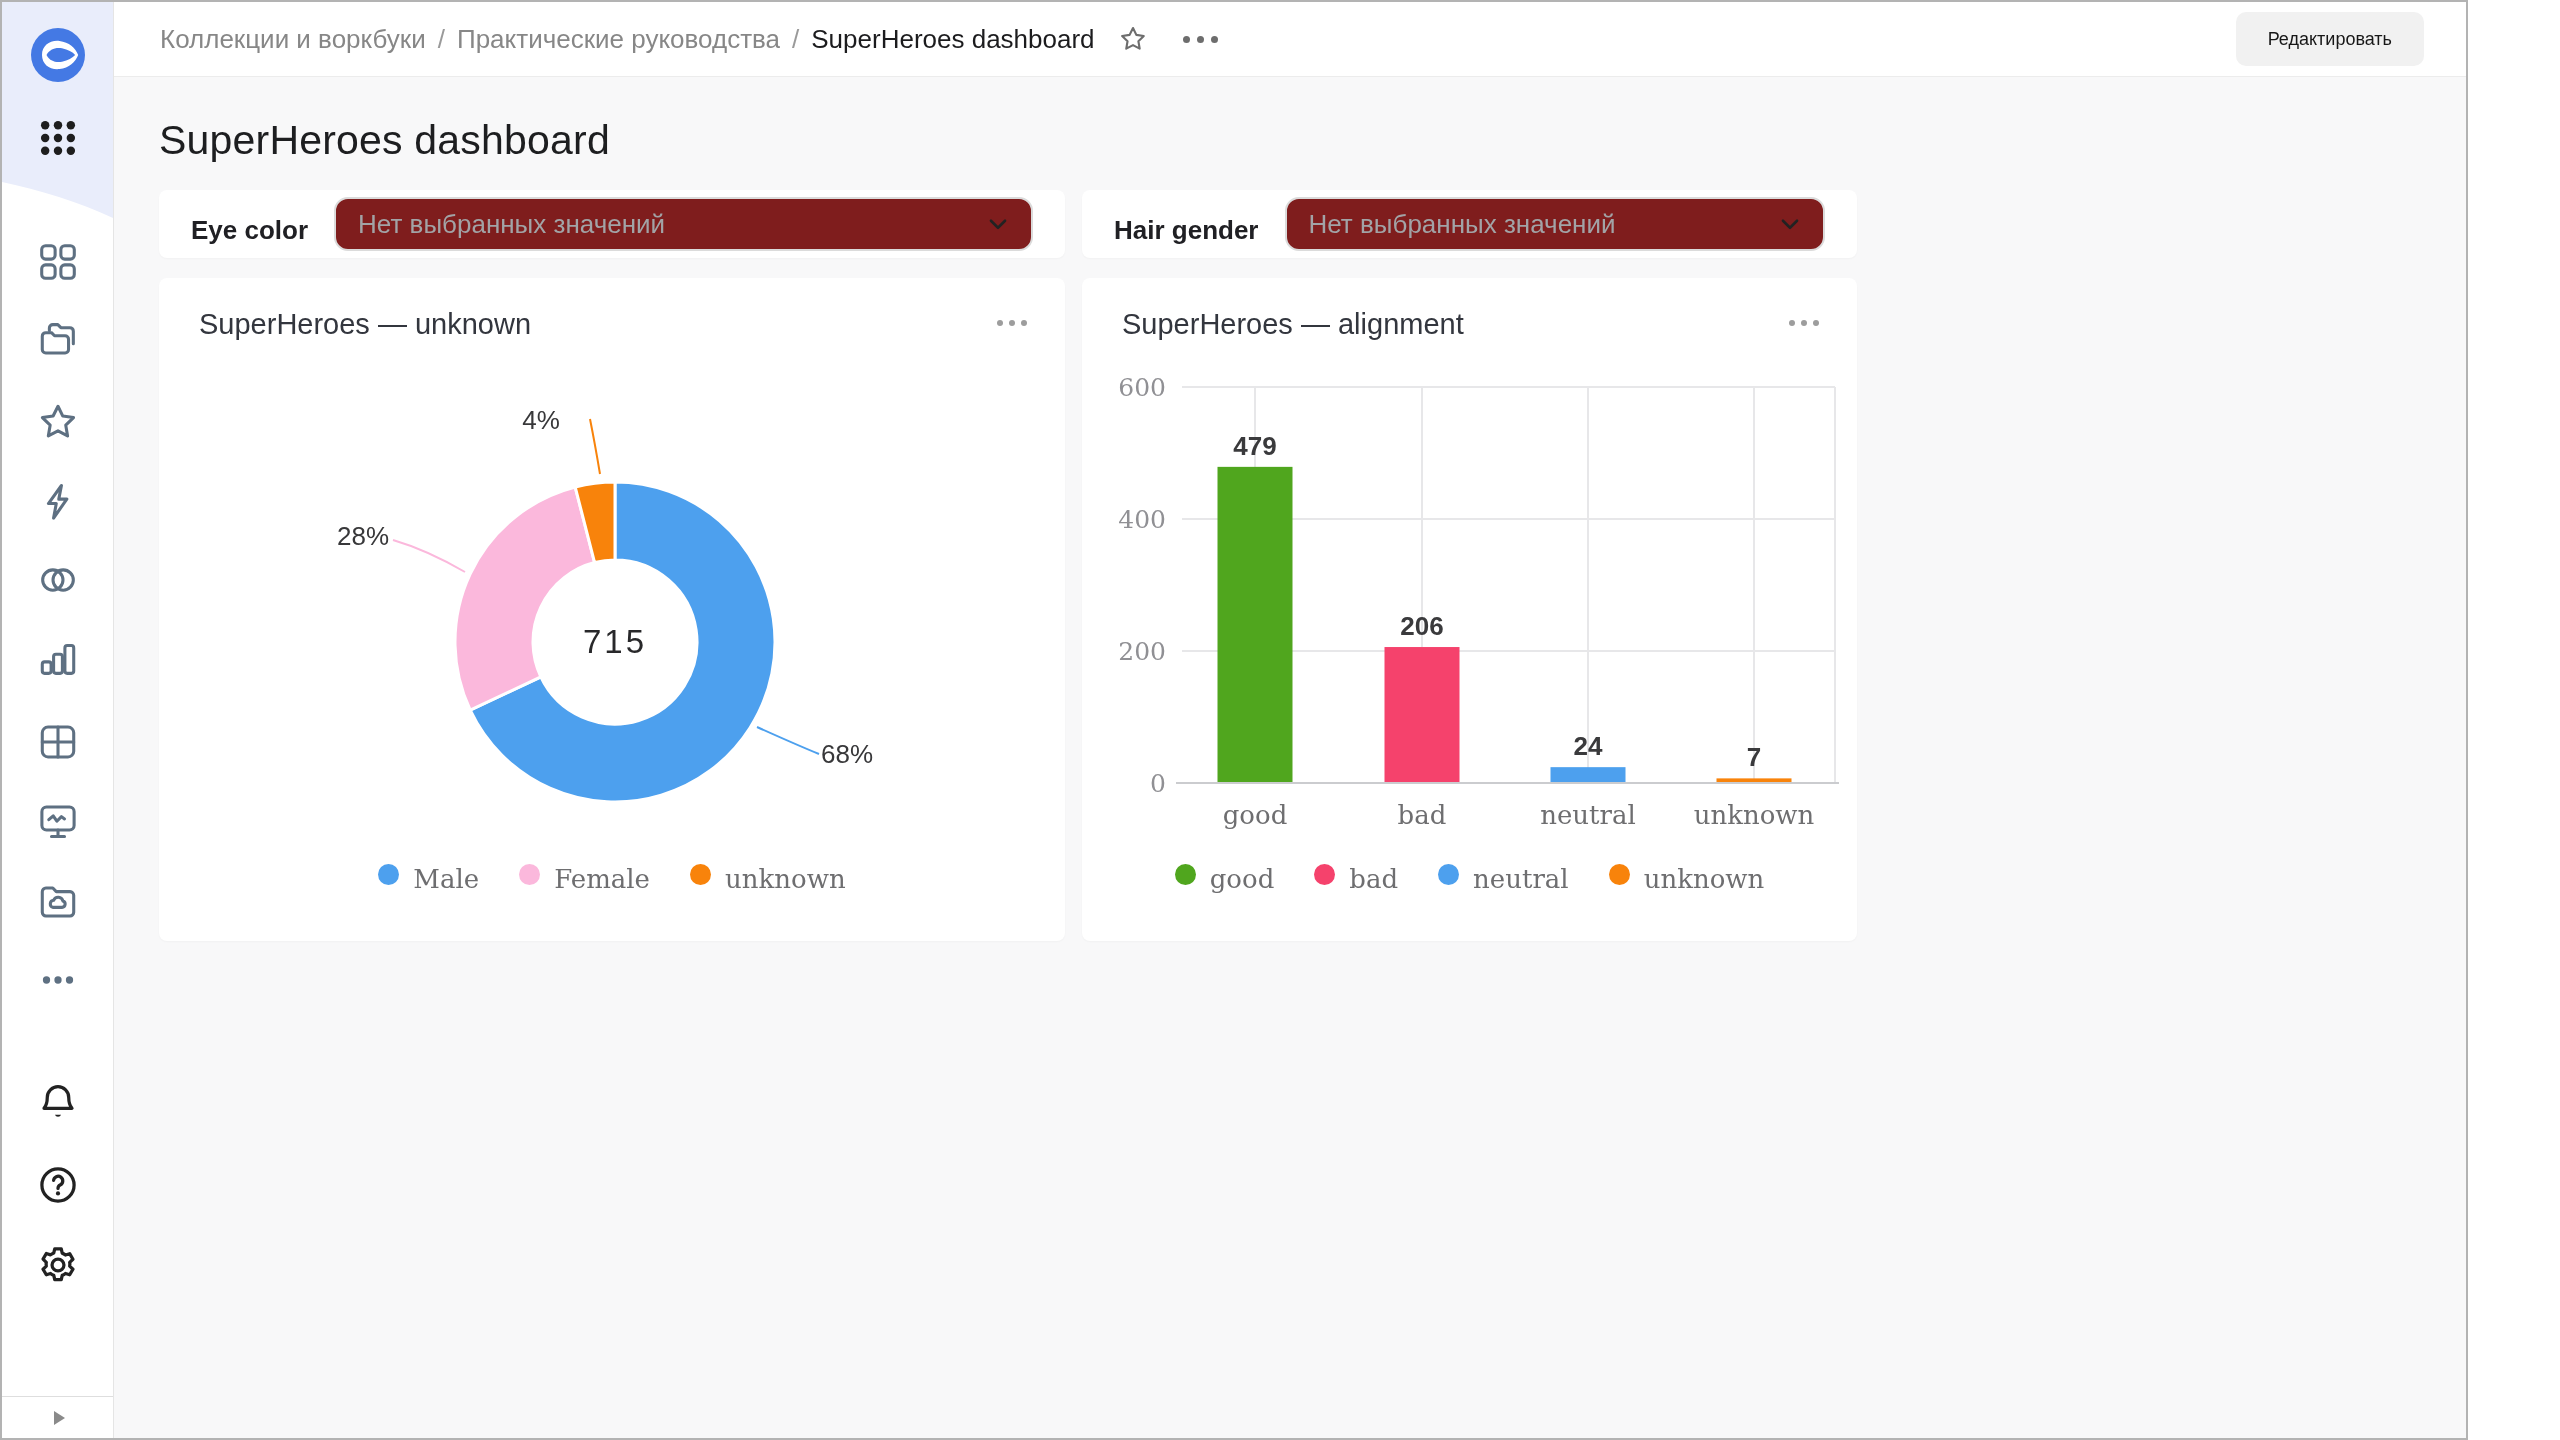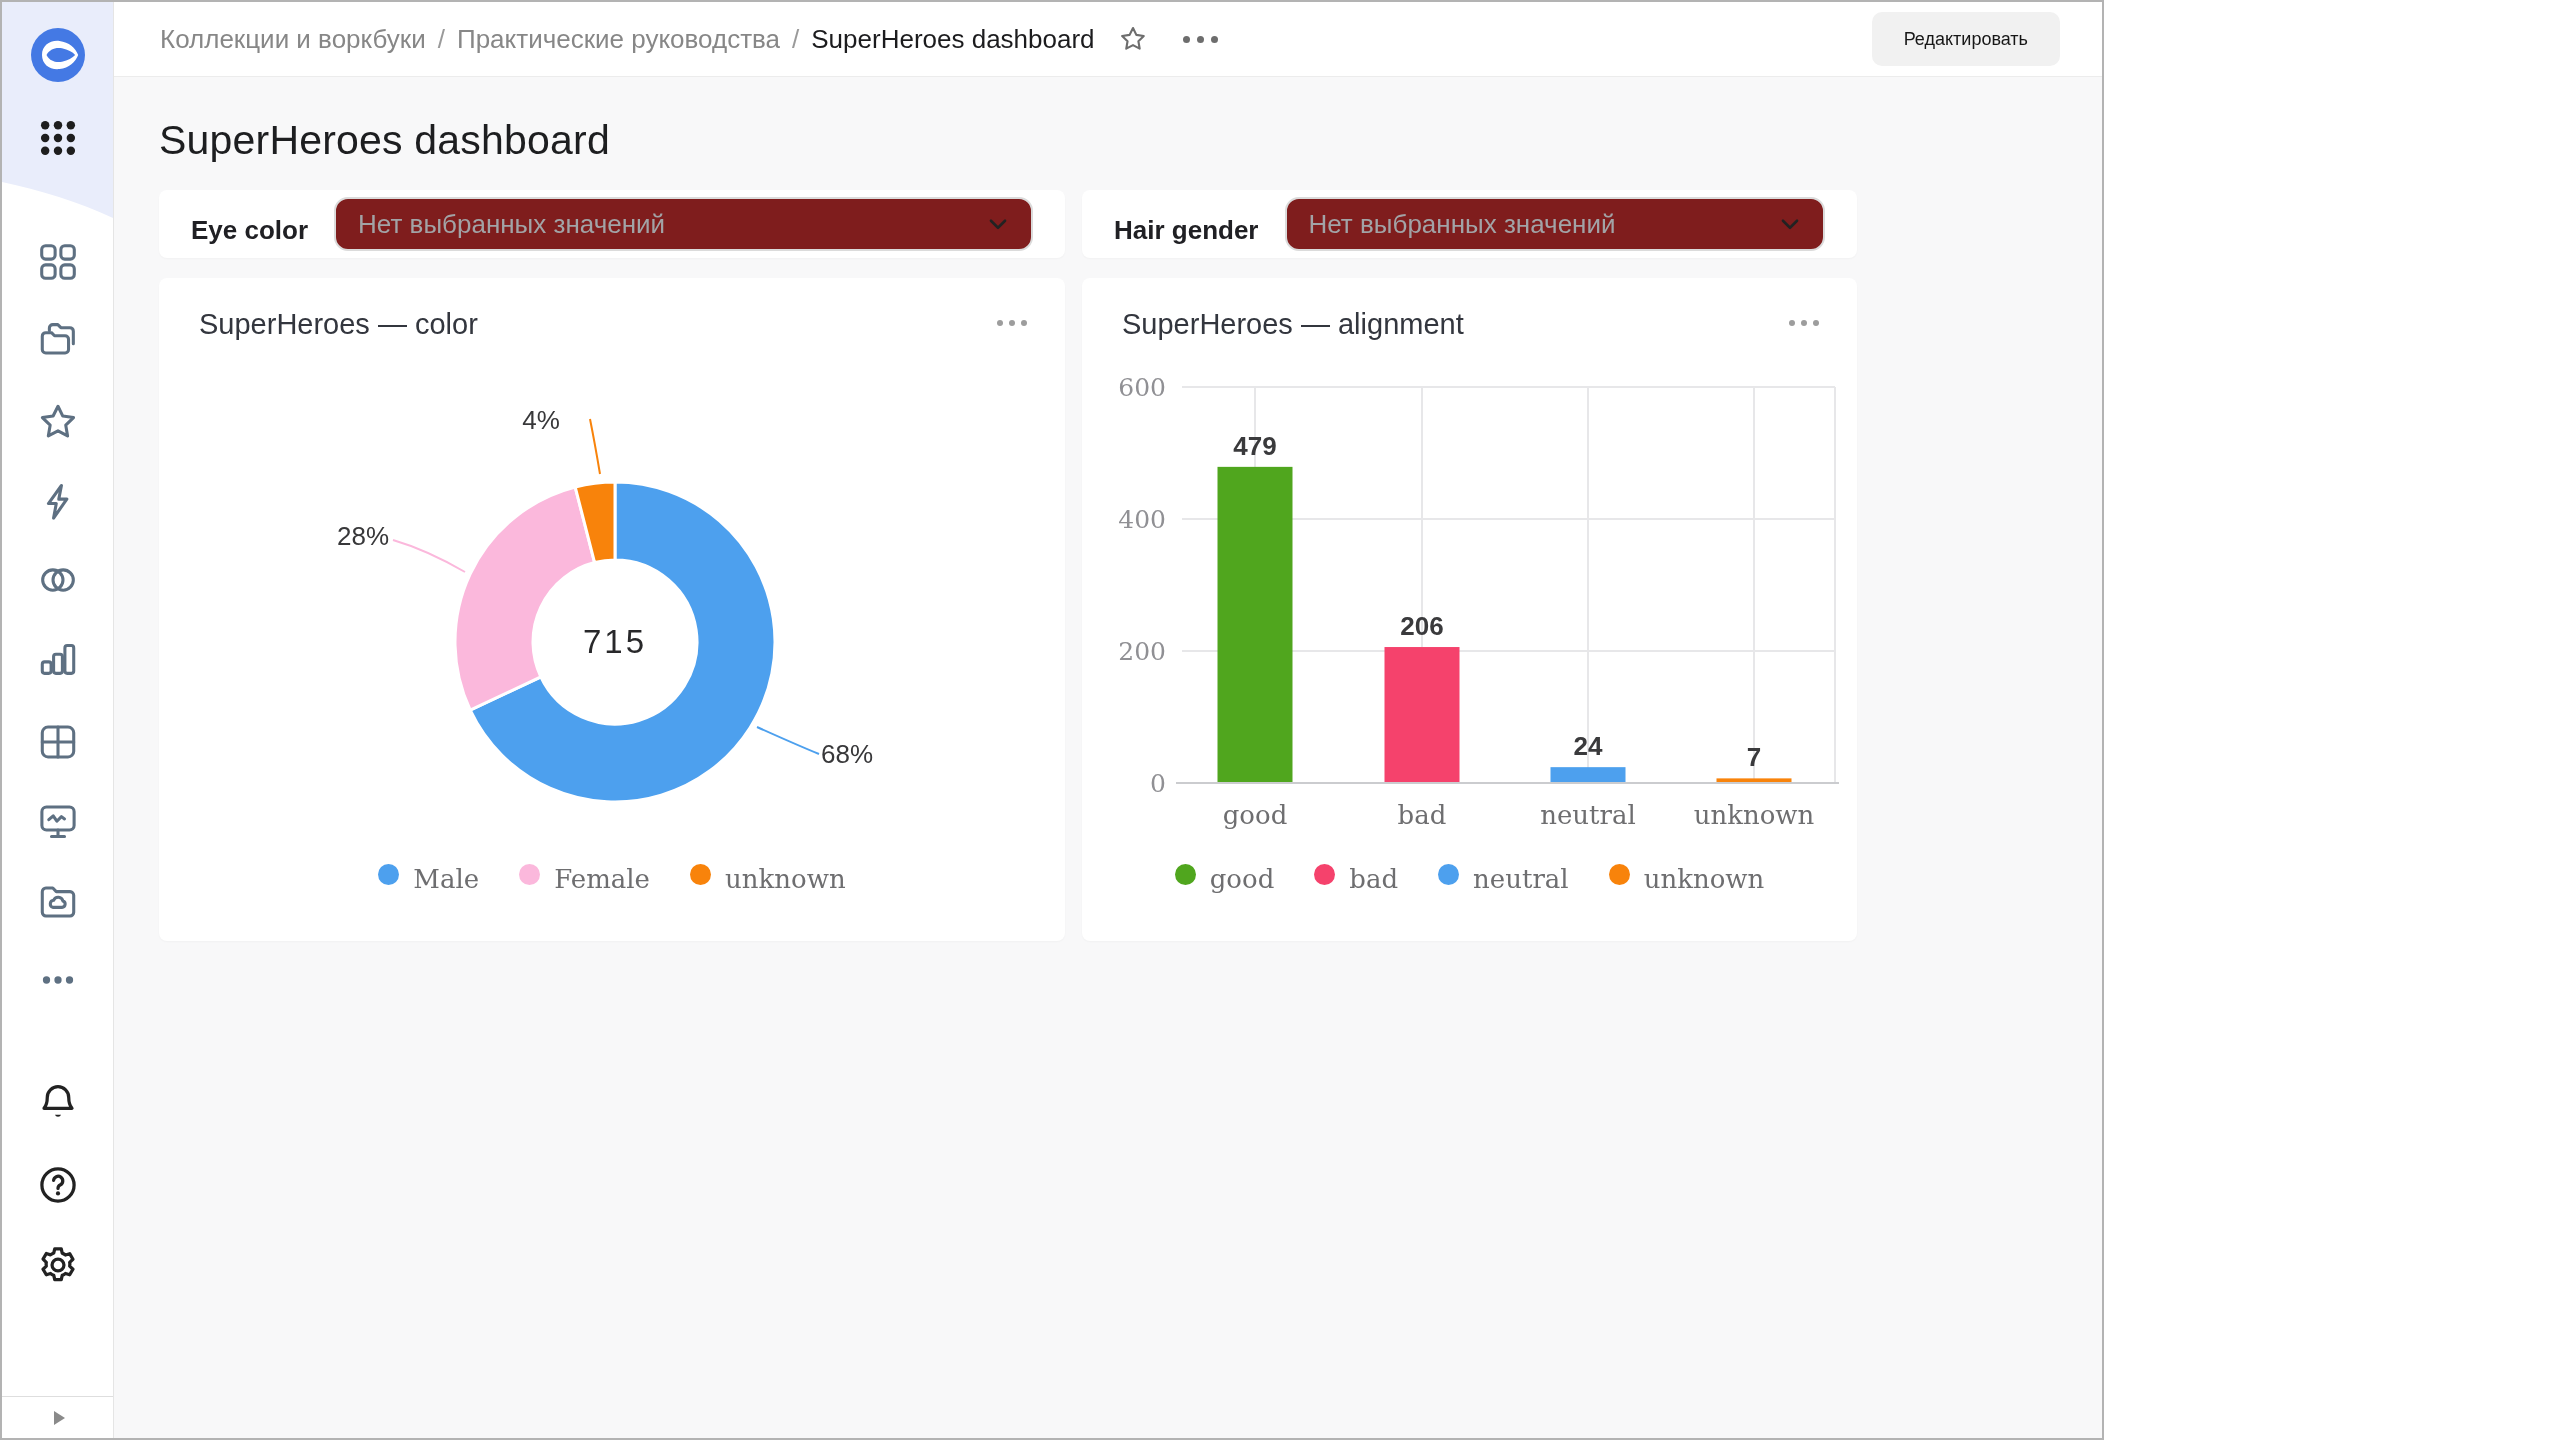--- a/index.html
+++ b/index.html
@@ -1,17 +1,17 @@
 <!DOCTYPE html>
 <html><head>
 <meta charset="utf-8">
 <style>
   * { margin:0; padding:0; box-sizing:border-box; }
   html,body { width:2560px; height:1440px; font-family:"Liberation Sans", sans-serif; background:#fff; }
-  .app { width:2104px; height:1440px; border:2px solid #b3b3b3; display:flex; overflow:hidden; background:#fff; }
+  .app { width:2468px; height:1440px; border:2px solid #b3b3b3; display:flex; overflow:hidden; background:#fff; }
 
   
   .sidebar { width:112px; flex:0 0 112px; background:#fff; border-right:1px solid #e5e5e5; position:relative; }
   .sidebar-top { position:absolute; top:0; left:0; right:0; height:172px; background:#e9edfb; }
   .sidebar-top-curve { position:absolute; top:172px; left:0; width:100%; height:46px; display:block; }
   .logo { position:absolute; top:25px; left:28px; width:56px; height:56px; cursor:pointer; }
   .apps-grid { position:absolute; top:114px; left:34px; width:44px; height:44px; cursor:pointer; }
   .side-icon { position:absolute; left:50%; transform:translate(-50%,-50%); width:46px; height:46px; cursor:pointer; }
   .side-icon svg { width:100%; height:100%; stroke:#5e7082; fill:none; stroke-width:1.6; stroke-linecap:round; stroke-linejoin:round; }
   .side-icon.dark svg { stroke:#222; stroke-width:1.7; }
@@ -233,21 +233,21 @@
           <span class="placeholder">Нет выбранных значений</span>
           <span class="chevron">
             <svg viewBox="0 0 24 24">
                 <path d="M5.5 9 L12 15.5 L18.5 9"></path>
               </svg>
           </span>
         </div>
       </div>
 
       <div class="chart-card c1">
-        <div class="chart-title">SuperHeroes — color</div>
+        <div class="chart-title">SuperHeroes — unknown</div>
         <div class="chart-menu">
             <i></i>
             <i></i>
             <i></i>
           </div>
         <svg class="chart-svg" width="906" height="663" viewBox="0 0 906 663" id="donut-svg">
             <path d="M456 204 A160 160 0 1 1 311.2276716054369 432.12468665041166 L381.8041816977864 398.91390190833596 A82 82 0 1 0 456 282 Z" fill="#4da0ee" stroke="#ffffff" stroke-width="3"></path>
             <path d="M311.2276716054369 432.12468665041166 A160 160 0 0 1 416.20961805362316 209.02669421941906 L435.60742925248184 284.57618078745224 A82 82 0 0 0 381.8041816977864 398.91390190833596 Z" fill="#fbb8dc" stroke="#ffffff" stroke-width="3"></path>
             <path d="M416.20961805362316 209.02669421941906 A160 160 0 0 1 455.99999999999994 204 L456 282 A82 82 0 0 0 435.60742925248184 284.57618078745224 Z" fill="#f8830b" stroke="#ffffff" stroke-width="3"></path>
             <path d="M598 449 Q 638 467 660 476" fill="none" stroke="#4da0ee" stroke-width="2"></path>

